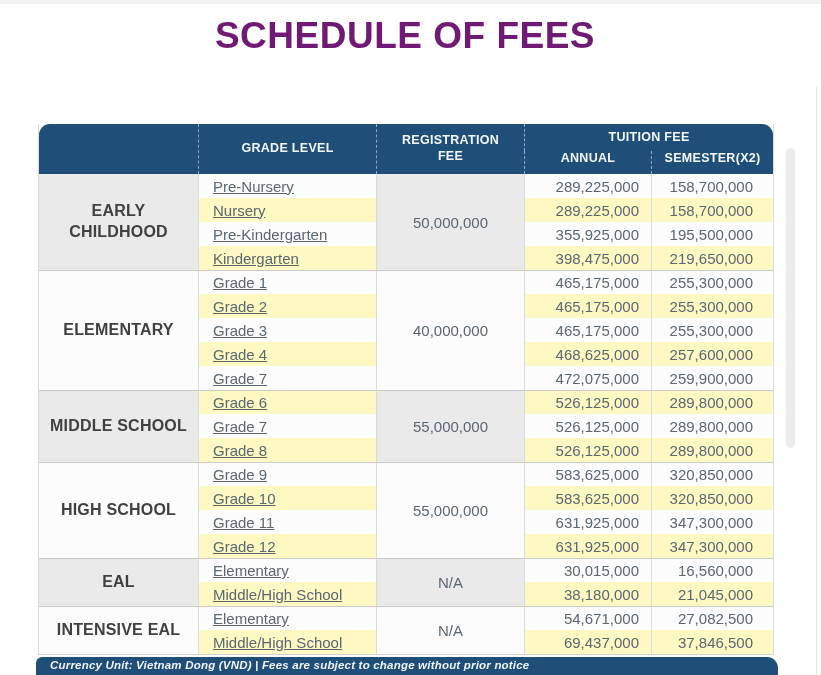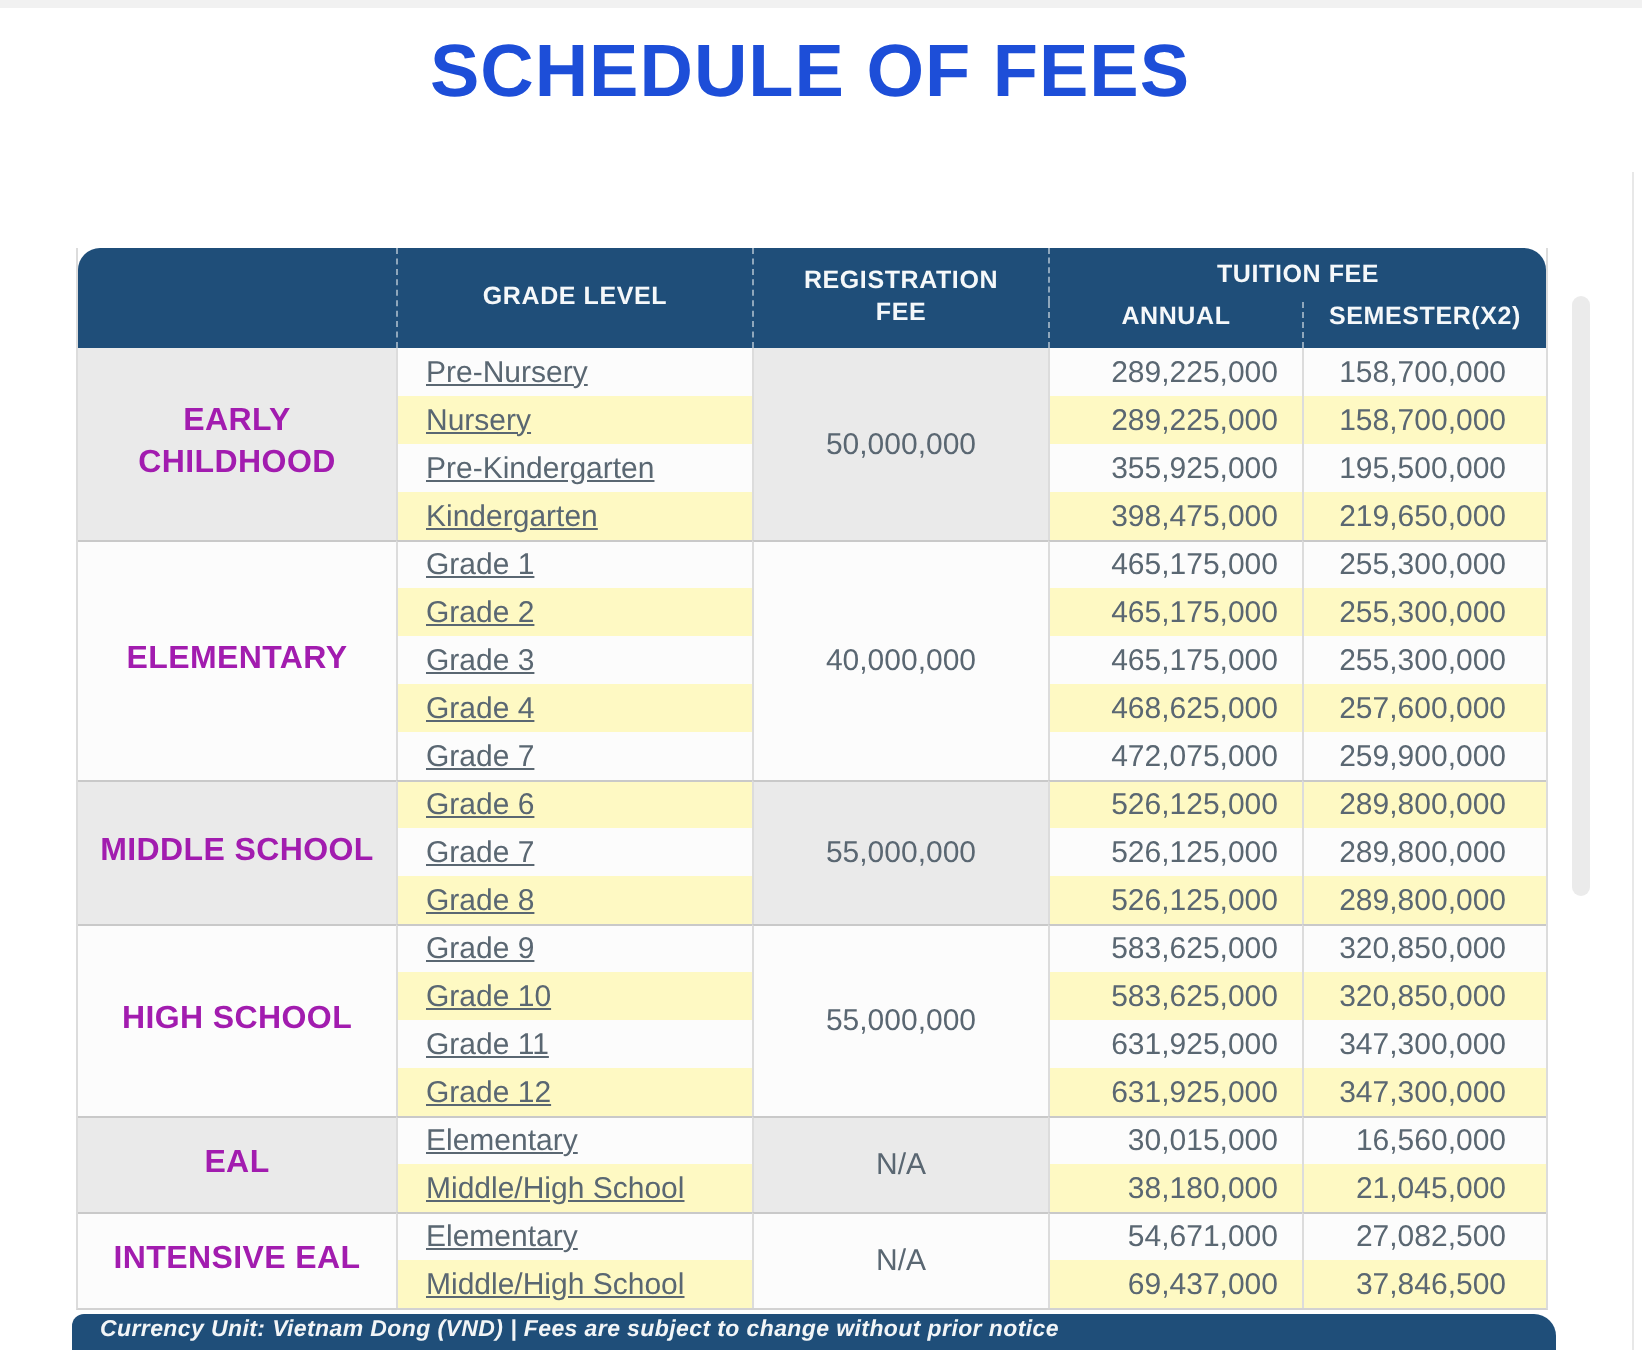--- a/index.html
+++ b/index.html
@@ -6,21 +6,21 @@
   body{
     width:821px;height:675px;position:relative;overflow:hidden;
     background:#ffffff;
     font-family:"Liberation Sans","DejaVu Sans",sans-serif;
     -webkit-font-smoothing:antialiased;
   }
   .top-edge{position:absolute;left:0;top:0;width:821px;height:4px;background:#f1f1f1;}
 
   
   .title{position:absolute;left:0;top:14px;width:810px;text-align:center;
-    color:#1d4ed8;font-weight:bold;letter-spacing:0.5px;}
+    color:#701a75;font-weight:bold;letter-spacing:0.5px;}
   .title .t1{font-size:37px;line-height:44px;}
   .title .t2{font-size:40px;line-height:44px;}
 
   
   .table-wrap{position:absolute;left:38px;top:124px;width:734px;}
   table.fees{border-collapse:separate;border-spacing:0;width:734px;table-layout:fixed;
     border-left:1px solid #dcdcdc;border-right:1px solid #dcdcdc;border-bottom:1px solid #d2d2d2;}
   col.c-cat{width:159px;} col.c-grade{width:178px;} col.c-reg{width:148px;}
   col.c-ann{width:127px;} col.c-sem{width:122px;}
 
@@ -43,21 +43,21 @@
     font-size:15px;color:#5A6772;vertical-align:middle;
     background:#fcfcfc;white-space:nowrap;overflow:hidden;
   }
   td.grade,td.ann,td.sem{border-left:1px solid #dcdcdc;}
   td.reg{border-left:1px solid #dcdcdc;}
   td.grade{text-align:left;padding:0 8px 0 14px;text-decoration:underline;}
   td.ann{text-align:right;padding:0 12px 0 4px;}
   td.sem{text-align:right;padding:0 20px 0 4px;}
   td.reg{text-align:center;font-size:15px;}
   td.cat{
-    text-align:center;font-weight:bold;font-size:16px;color:#a21caf;
+    text-align:center;font-weight:bold;font-size:16px;color:#404040;
     letter-spacing:0.2px;line-height:1.3;white-space:normal;padding:0 8px;
   }
   td.stripe{background:#fef9c3;}
   td.sec-gray{background:#EAEAEA;}
   td.sec-white{background:#fcfcfc;}
   td.sec-top{border-top:1px solid #c9c9c9;}
 
   
   .footer-bar{
     position:absolute;left:36px;top:657px;width:742px;height:26px;

